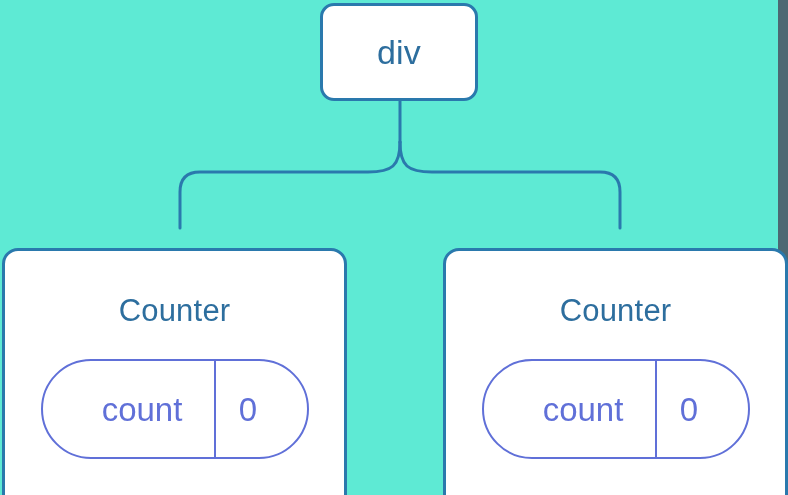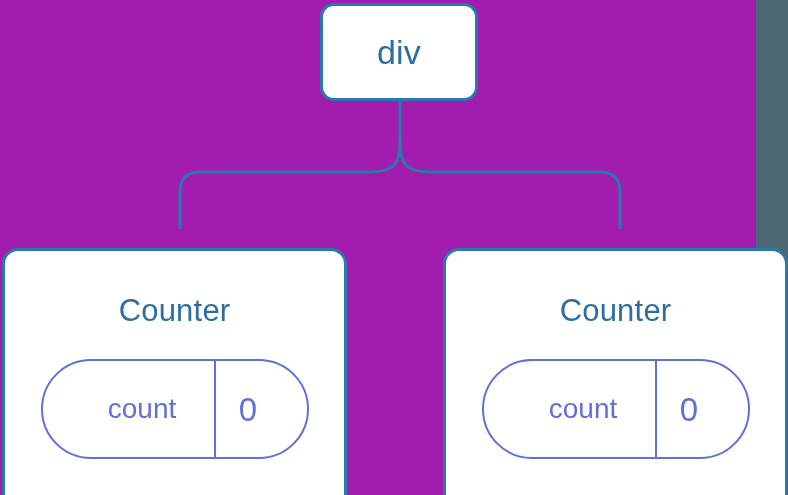--- a/index.html
+++ b/index.html
@@ -11,21 +11,22 @@
     width: 788px;
     height: 495px;
     overflow: hidden;
     font-family: "Liberation Sans", sans-serif;
     background: #4c6872;
   }
   #stage {
     position: relative;
     width: 756px;
     height: 495px;
-    background: #a21caf;
+    background: #5eead4;
+    padding-left: 22px;
   }
 
   
   #edges {
     position: absolute;
     left: 0;
     top: 0;
     width: 788px;
     height: 495px;
     pointer-events: none;
@@ -97,21 +98,21 @@
   }
   #component-node-0 .state-pill { width: 268px; }
   #component-node-1 .state-pill { width: 268px; }
 
   .pill-key {
     flex: 0 0 173px;
     display: flex;
     align-items: center;
     justify-content: center;
     color: #6070d8;
-    font-size: 28px;
+    font-size: 33px;
     line-height: 1;
     border-right: 2px solid #6070d8;
     box-sizing: border-box;
     padding-left: 28px;
   }
   .pill-value {
     flex: 1 1 auto;
     display: flex;
     align-items: center;
     justify-content: center;

